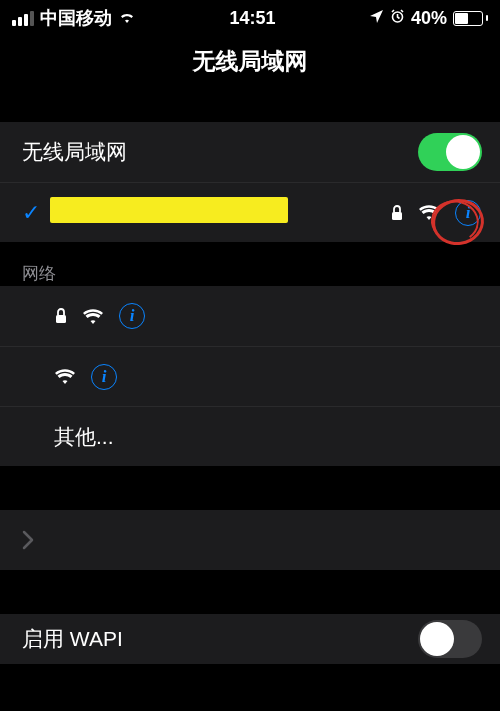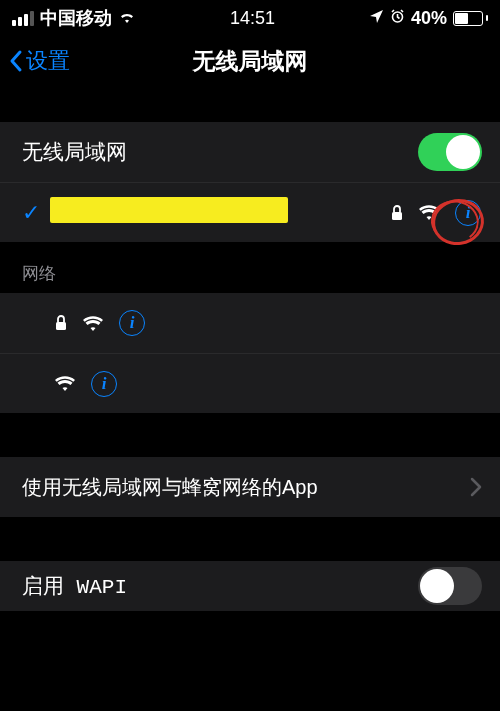--- a/index.html
+++ b/index.html
@@ -14,21 +14,21 @@
   }
   .status-bar {
     display: flex;
     align-items: center;
     justify-content: space-between;
     padding: 6px 12px 4px 12px;
     font-size: 18px;
     font-weight: 600;
   }
   .status-left, .status-right { display: flex; align-items: center; gap: 6px; }
-  .status-center { font-size: 18px; font-weight: 400; }
+  .status-center { font-size: 18px; font-weight: 700; }
   .signal-bars { display: inline-flex; align-items: flex-end; gap: 2px; }
   .signal-bars span { display:inline-block; width:4px; background:#fff; border-radius:1px; }
   .signal-bars span:nth-child(1){height:6px;}
   .signal-bars span:nth-child(2){height:9px;}
   .signal-bars span:nth-child(3){height:12px;}
   .signal-bars span:nth-child(4){height:15px; background:#555;}
   .battery { display:inline-flex; align-items:center; gap:3px; }
   .battery-body { width:30px; height:15px; border:1.5px solid #fff; border-radius:3px; position:relative; }
   .battery-fill { position:absolute; left:1px; top:1px; bottom:1px; width:48%; background:#fff; border-radius:1px;}
   .battery-tip { width:2px; height:6px; background:#fff; border-radius:1px; }
@@ -85,21 +85,21 @@
   }
 
   .lock svg, .wifi svg, .info svg, .chevron svg { display:block; }
   .info { width:28px; height:28px; display:flex; align-items:center; justify-content:center; }
   .info-ring { width:26px; height:26px; border:1.8px solid #0a84ff; border-radius:50%; display:flex; align-items:center; justify-content:center; }
   .info-ring span { color:#0a84ff; font-size:17px; font-weight:600; font-family: Georgia, serif; font-style:italic; }
 
   .section-header {
     font-size:17px;
     color:#8e8e93;
-    padding: 20px 22px 8px 22px;
+    padding: 20px 22px 1px 22px;
   }
 
   .chevron { color:#5a5a5e; font-size:22px; }
 
   .red-circle {
     position:absolute;
     width:52px;
     height:46px;
     border:3px solid #d4322b;
     border-radius:50%;
@@ -155,26 +155,20 @@
     <span class="battery">
       <span class="battery-body">
           <span class="battery-fill"></span>
         </span>
       <span class="battery-tip"></span>
     </span>
   </div>
 </div>
 
 <div class="nav-bar">
-  <div class="nav-back">
-    <svg width="16" height="24" viewBox="0 0 16 24">
-        <path d="M12 3 L4 12 L12 21" fill="none" stroke="#0a84ff" stroke-width="3" stroke-linecap="round" stroke-linejoin="round"></path>
-      </svg>
-    <span>设置</span>
-  </div>
   <div class="nav-title">无线局域网</div>
 </div>
 
 <div class="section-gap"></div>
 
 <div class="cell-group">
   <div class="cell">
     <div class="cell-label">无线局域网</div>
     <div class="toggle on">
         <div class="knob"></div>
@@ -240,37 +234,40 @@
             <path d="M11 16 L13.5 13 C12.1 11.9 9.9 11.9 8.5 13 Z M5.5 10 C8.6 7.3 13.4 7.3 16.5 10 L18.5 7.8 C14.3 4.1 7.7 4.1 3.5 7.8 Z M1 5 C6.5 0 15.5 0 21 5 L19.3 6.8 C14.6 2.6 7.4 2.6 2.7 6.8 Z" fill="#fff"></path>
           </svg>
       </span>
       <span class="info">
         <span class="info-ring">
             <span>i</span>
           </span>
       </span>
     </div>
   </div>
+  <div class="cell">
+    <span class="indent"></span>
+    <div class="cell-label">其他...</div>
+  </div>
 </div>
 
 <div style="height:44px;"></div>
 
 <div class="cell-group">
   <div class="cell">
-    <div class="cell-label" style="font-size:20px;">使用无线局域网与蜂窝网络的App</div>
     <span class="chevron">
       <svg width="12" height="20" viewBox="0 0 12 20">
           <path d="M2 2 L10 10 L2 18" fill="none" stroke="#5a5a5e" stroke-width="2.5" stroke-linecap="round" stroke-linejoin="round"></path>
         </svg>
     </span>
   </div>
 </div>
 
 <div style="height:44px;"></div>
 
 <div class="cell-group">
-  <div class="cell" style="min-height:50px;font-family:Liberation Mono, monospace;">
+  <div class="cell" style="min-height:50px;">
     <div class="cell-label">启用 WAPI</div>
     <div class="toggle off">
         <div class="knob"></div>
       </div>
   </div>
 </div>
 
 </body></html>

